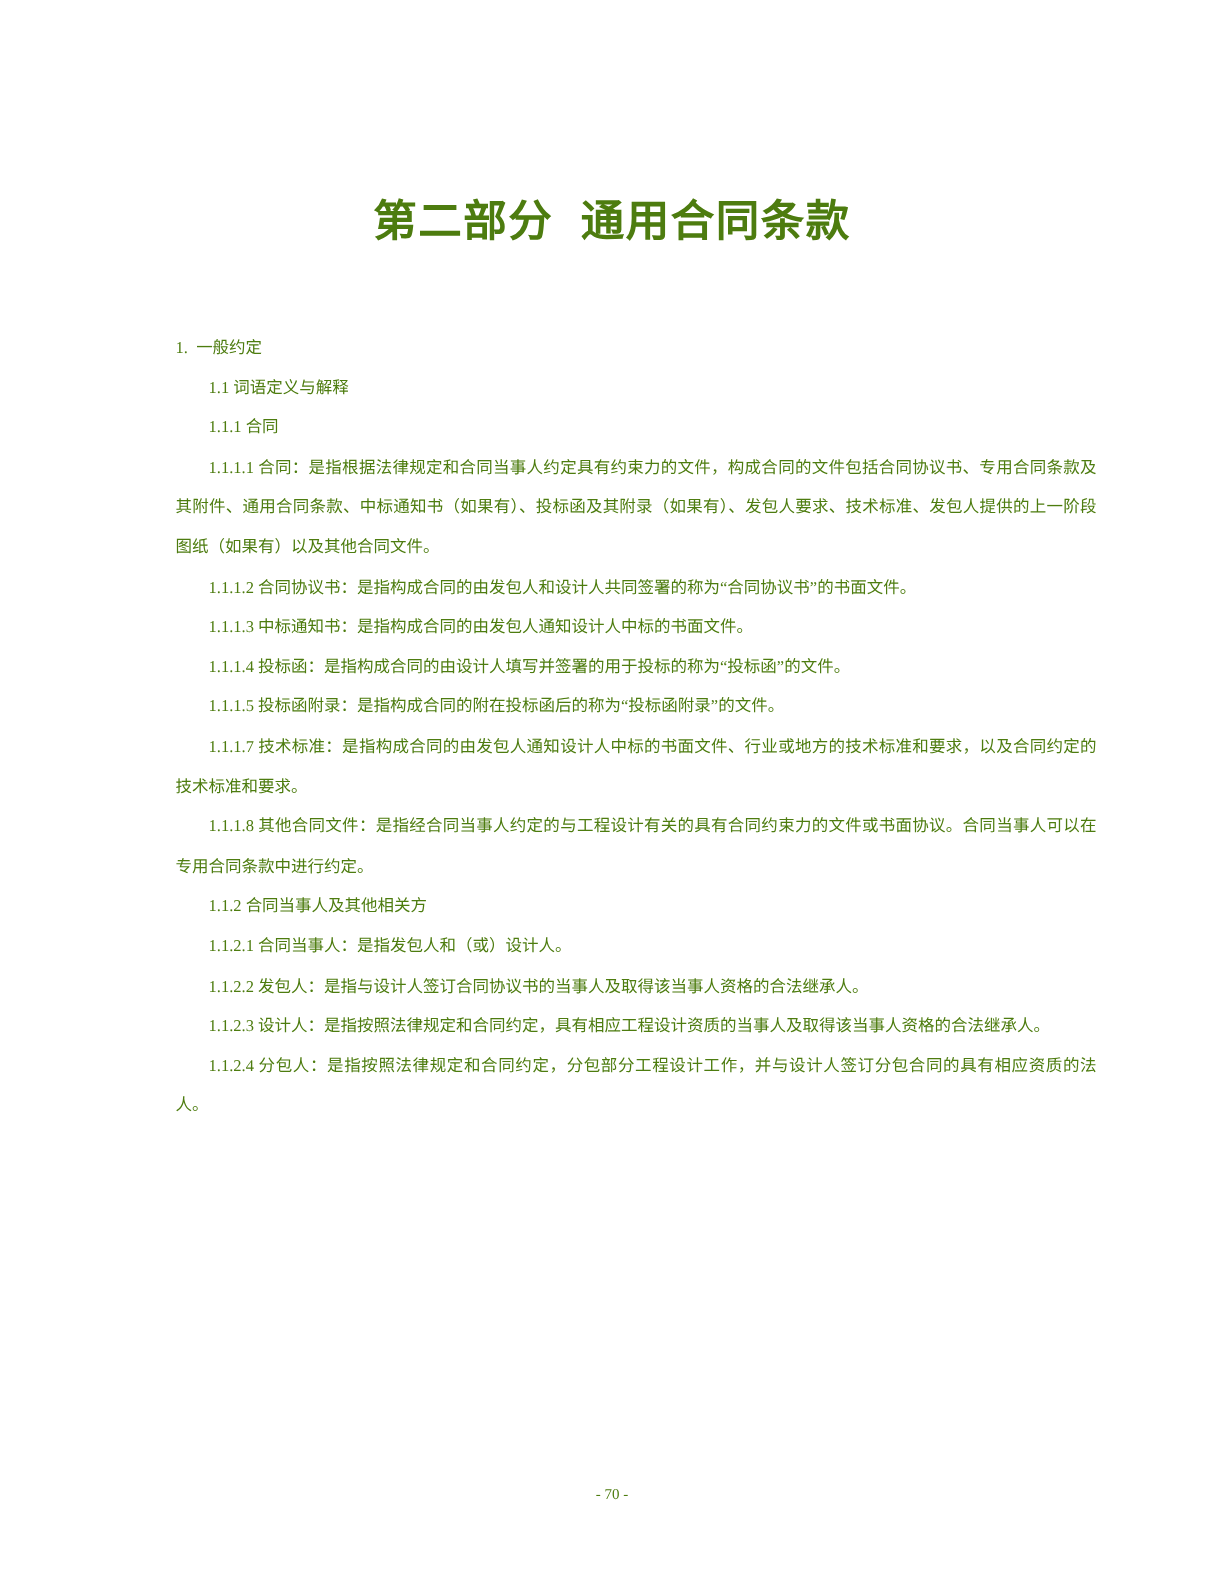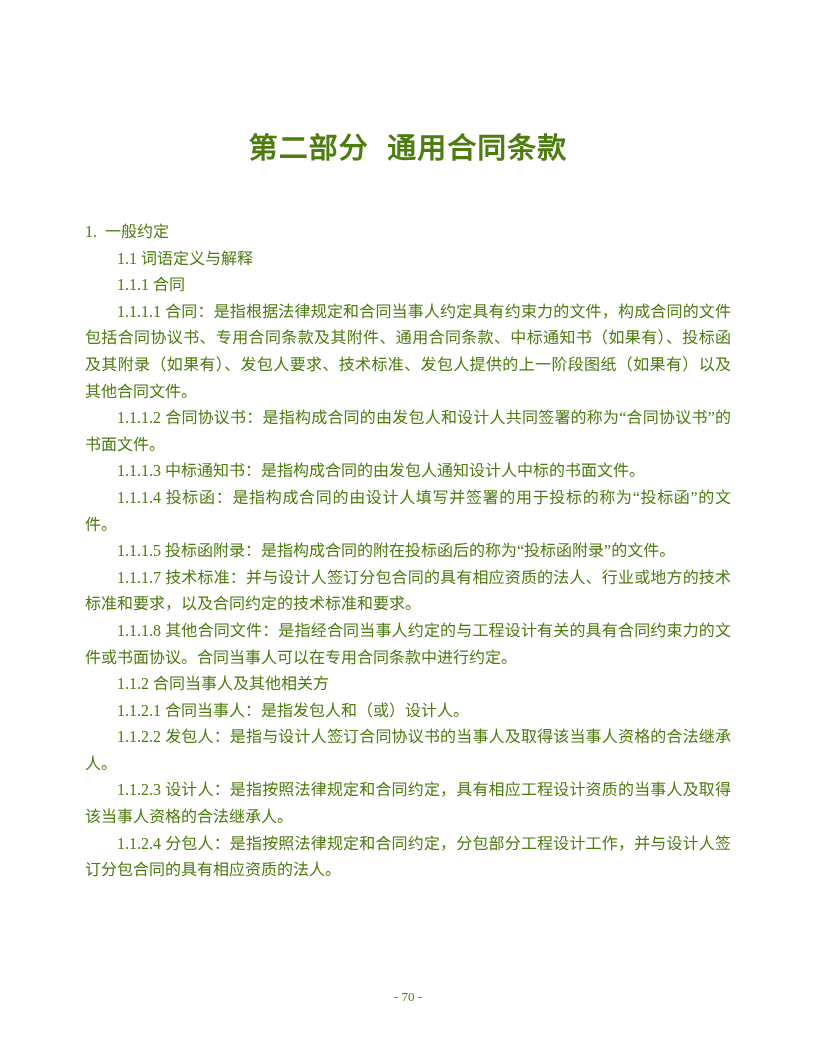--- a/index.html
+++ b/index.html
@@ -24,57 +24,58 @@
     margin-top: 129px;
     font-size: 29px;
     line-height: 38px;
     font-weight: bold;
     text-align: center;
     word-spacing: 0.35em;
     letter-spacing: 1px;
   }
   .body-text {
     margin-top: 52px;
-    font-size: 16px;
+    font-size: 11px;
     line-height: 26.6px;
+    margin-left: 32px;
   }
   .body-text p {
     text-align: justify;
     text-indent: 2em;
   }
   .body-text p.top-heading {
     text-indent: 0;
     white-space: pre-wrap;
   }
   .page-footer {
     position: absolute;
     left: 0;
     right: 0;
     bottom: 52px;
     text-align: center;
-    font-size: 13px;
+    font-size: 10px;
     line-height: 14px;
   }
 </style>
 </head>
 <body>
 
 <div class="page">
   <div class="content">
     <div class="doc-title">第二部分 通用合同条款</div>
     <div class="body-text">
       <p class="top-heading">1.  一般约定</p>
       <p>1.1 词语定义与解释</p>
       <p>1.1.1 合同</p>
       <p>1.1.1.1 合同：是指根据法律规定和合同当事人约定具有约束力的文件，构成合同的文件包括合同协议书、专用合同条款及其附件、通用合同条款、中标通知书（如果有）、投标函及其附录（如果有）、发包人要求、技术标准、发包人提供的上一阶段图纸（如果有）以及其他合同文件。</p>
       <p>1.1.1.2 合同协议书：是指构成合同的由发包人和设计人共同签署的称为“合同协议书”的书面文件。</p>
       <p>1.1.1.3 中标通知书：是指构成合同的由发包人通知设计人中标的书面文件。</p>
       <p>1.1.1.4 投标函：是指构成合同的由设计人填写并签署的用于投标的称为“投标函”的文件。</p>
       <p>1.1.1.5 投标函附录：是指构成合同的附在投标函后的称为“投标函附录”的文件。</p>
-      <p>1.1.1.7 技术标准：并与设计人签订分包合同的具有相应资质的法人、行业或地方的技术标准和要求，以及合同约定的技术标准和要求。</p>
+      <p>1.1.1.7 技术标准：是指构成合同的由发包人通知设计人中标的书面文件、行业或地方的技术标准和要求，以及合同约定的技术标准和要求。</p>
       <p>1.1.1.8 其他合同文件：是指经合同当事人约定的与工程设计有关的具有合同约束力的文件或书面协议。合同当事人可以在专用合同条款中进行约定。</p>
       <p>1.1.2 合同当事人及其他相关方</p>
       <p>1.1.2.1 合同当事人：是指发包人和（或）设计人。</p>
       <p>1.1.2.2 发包人：是指与设计人签订合同协议书的当事人及取得该当事人资格的合法继承人。</p>
       <p>1.1.2.3 设计人：是指按照法律规定和合同约定，具有相应工程设计资质的当事人及取得该当事人资格的合法继承人。</p>
       <p>1.1.2.4 分包人：是指按照法律规定和合同约定，分包部分工程设计工作，并与设计人签订分包合同的具有相应资质的法人。</p>
     </div>
   </div>
   <div class="page-footer">- 70 -</div>
 </div>

